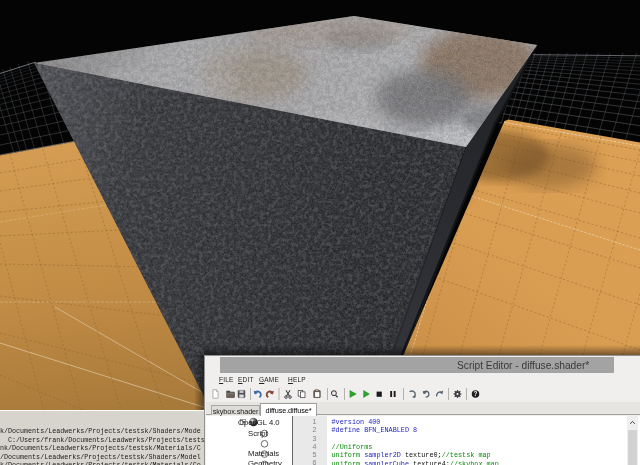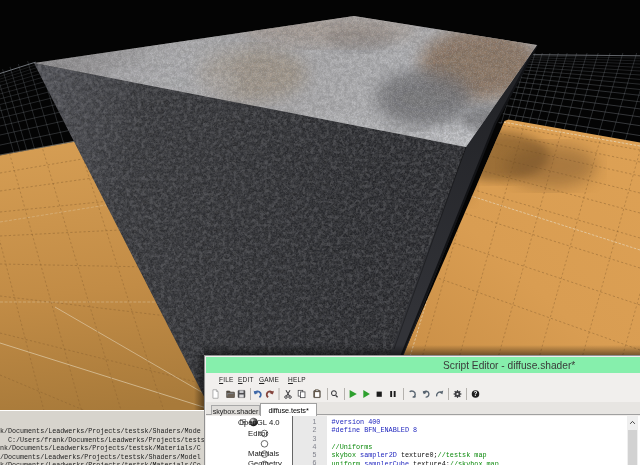--- a/index.html
+++ b/index.html
@@ -1,19 +1,19 @@
 <!DOCTYPE html>
 <html><head><meta charset="utf-8"><style>
 html,body{margin:0;padding:0;background:#000;}
 .stage{position:relative;width:640px;height:465px;overflow:hidden;background:#040404;font-family:"Liberation Sans",sans-serif;}
 .stage *{box-sizing:border-box;}
 #scene{position:absolute;left:0;top:0;}
 .console{position:absolute;left:0;top:410px;width:204px;height:55px;background:#d7d4cd;border-top:1px solid #fff;color:#1c1c1c;font-family:"Liberation Mono",monospace;font-size:6.7px;line-height:8.55px;white-space:pre;overflow:hidden;padding-top:16px;letter-spacing:0;}
 .win{position:absolute;left:204px;top:355px;width:436px;height:110px;background:#f1efed;border:1px solid #919191;border-right:none;border-bottom:none;}
-.tbar{position:absolute;left:1px;top:1px;width:435px;height:16px;background:#86efac;}
+.tbar{position:absolute;left:15px;top:1px;width:394px;height:16px;background:#a3a3a3;}
 .tbar span{position:absolute;left:237px;top:2.8px;font-size:10.2px;color:#3a3a3a;}
 .menu{position:absolute;left:1px;top:17px;width:435px;height:13px;background:#f1efed;font-size:6.5px;color:#222;letter-spacing:0.2px;}
 .menu b{position:absolute;top:3px;font-weight:normal;}
 .menu b u{text-decoration-thickness:0.5px;}
 .tools{position:absolute;left:1px;top:30px;width:435px;height:16px;background:#f1efed;}
 .tabs{position:absolute;left:1px;top:46px;width:435px;height:13px;background:#e7e5e2;border-bottom:1px solid #a0a0a0;}
 .tab{position:absolute;font-size:7.3px;color:#222;text-align:center;letter-spacing:-0.1px;white-space:nowrap;}
 .tab1{left:5px;top:2.5px;width:49px;height:10.5px;background:#dedcd9;border:1px solid #a8a8a8;border-bottom:none;padding-top:1px;}
 .tab2{left:54px;top:0.5px;width:57px;height:13px;background:#fff;border:1px solid #a0a0a0;border-bottom:none;padding-top:2px;color:#000;}
 .content{position:absolute;left:1px;top:60px;width:435px;height:50px;background:#fff;}
@@ -399,54 +399,54 @@
 <g transform="translate(269.5,8) scale(0.85)">
               <circle cx="0" cy="0" r="4.4" fill="#1e1e1e"></circle>
               <text x="0" y="2.8" text-anchor="middle" font-size="7.5" font-weight="bold" fill="#fff" font-family="Liberation Sans">?</text>
             </g>
 </g>
 
 </svg>
 </div>
 <div class="tabs">
 <div class="tab tab1">skybox.shader</div>
-<div class="tab tab2">diffuse.tests*</div>
+<div class="tab tab2">diffuse.diffuse*</div>
 </div>
 <div class="content">
 <div class="tree">
 <svg width="86" height="50" viewBox="0 0 86 50">
 <rect x="10.5" y="3.5" width="5" height="5" fill="#fdfdfd" stroke="#8a8a8a" stroke-width="0.8"></rect>
 <line x1="12" y1="6" x2="15" y2="6" stroke="#444" stroke-width="0.9"></line>
 <radialGradient id="sph" cx="0.35" cy="0.3" r="0.75">
 <stop offset="0" stop-color="#f0f0f0"></stop>
               <stop offset="0.3" stop-color="#787878"></stop>
               <stop offset="1" stop-color="#0a0a0a"></stop>
             </radialGradient>
 <circle cx="23.5" cy="6" r="4.2" fill="url(#sph)"></circle>
 <g fill="none" stroke="#5a5a5a" stroke-width="0.9">
 <circle cx="34.5" cy="17.5" r="3.3"></circle>
               <circle cx="34.5" cy="27.8" r="3.3"></circle>
 <circle cx="34.5" cy="38.1" r="3.3"></circle>
               <circle cx="34.5" cy="48.4" r="3.3"></circle>
 </g>
 </svg>
 <div class="trow" style="left:32px;top:1.5px;">OpenGL 4.0</div>
-<div class="trow" style="left:42px;top:12.5px;">Editor</div>
+<div class="trow" style="left:42px;top:12.5px;">Script</div>
 <div class="trow" style="left:42px;top:22.8px;margin-top:40px;">Control</div>
 <div class="trow" style="left:42px;top:33.1px;">Materials</div>
 <div class="trow" style="left:42px;top:43.4px;">Geometry</div>
 </div>
 <div class="codewrap">
 <div class="gutterbg"></div>
           <div class="gutter">1<br>2<br>3<br>4<br>5<br>6</div>
 <div class="code"><span class="blu">#version 400
 #define BFN_ENABLED 8</span>
 
 <span class="grn">//Uniforms
-skybox</span> <span class="blu">sampler2D</span> texture0;<span class="grn">//testsk map</span>
+uniform</span> <span class="blu">sampler2D</span> texture0;<span class="grn">//testsk map</span>
 <span class="grn">uniform</span> <span class="blu">samplerCube</span> texture4;<span class="grn">//skybox map</span></div>
 <div class="vscroll2">
             <div class="vthumb"></div>
             <svg class="varrow" width="7" height="5" viewBox="0 0 7 5">
               <path d="M1.2,3.8 L3.5,1.4 L5.8,3.8" fill="none" stroke="#3a3a3a" stroke-width="0.95"></path>
             </svg>
           </div>
 </div>
 </div>
 </div>

